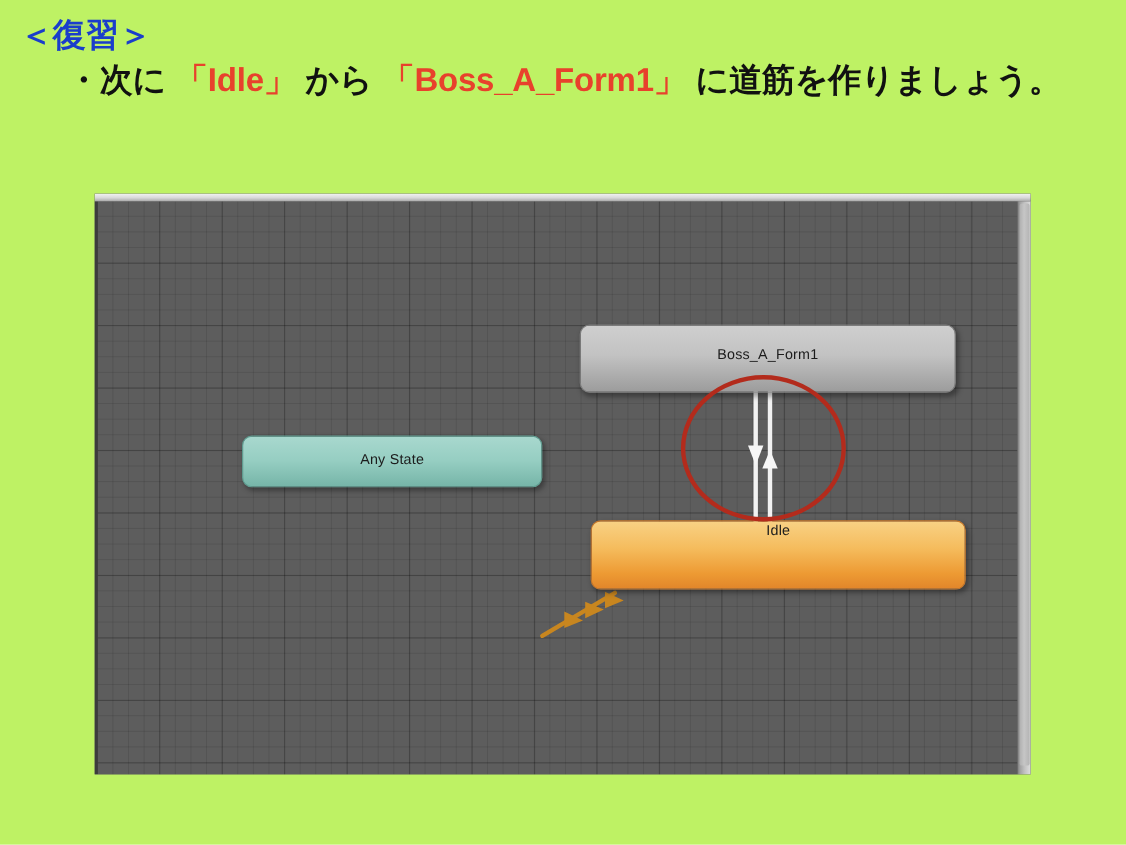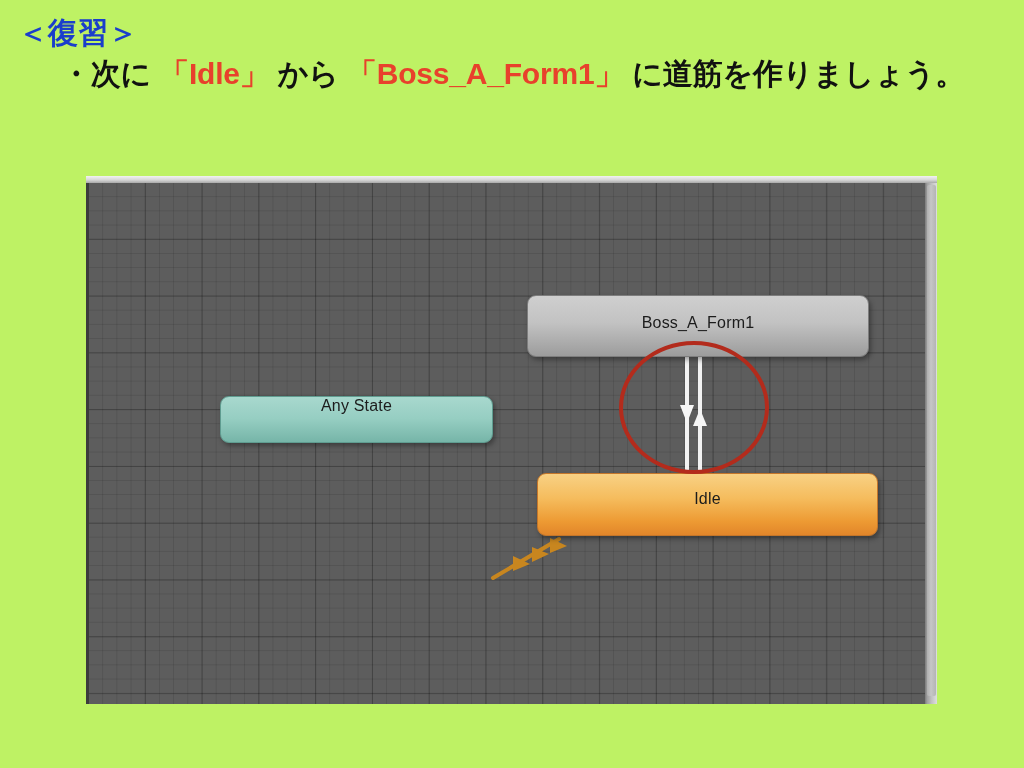--- a/index.html
+++ b/index.html
@@ -140,21 +140,21 @@
     position: absolute;
     border-radius: 9px;
     z-index: 4;
     box-shadow: 2px 3px 5px rgba(0,0,0,0.34);
     display: flex;
     align-items: flex-start;
     justify-content: center;
   }
 
   .state-label {
-    font-size: 16px;
+    font-size: 13px;
     color: #1c1c1c;
     font-family: "Liberation Sans", sans-serif;
     letter-spacing: 0.2px;
     white-space: nowrap;
     text-align: right;
   }
 
   
   #node-boss-a-form1 {
     left: 438px;
@@ -168,33 +168,33 @@
 
   
   #node-any-state {
     left: 131px;
     top: 213px;
     width: 273px;
     height: 47px;
     background: linear-gradient(to bottom, #a8d8ce 0%, #96cec2 48%, #76b5a8 100%);
     border: 1px solid #5f9c90;
   }
-  #node-any-state .state-label { }
+  #node-any-state .state-label { padding-top: 13px; }
 
   
   #node-idle {
     left: 448px;
     top: 290px;
     width: 341px;
     height: 63px;
     background: linear-gradient(to bottom, #f7cd79 0%, #f4b košt 0%, #f5bd5f 38%, #e98a27 100%);
     background: linear-gradient(to bottom, #f8d184 0%, #f5bc5d 40%, #ed9a33 78%, #e2862a 100%);
     border: 1px solid #c4762a;
   }
-  #node-idle .state-label { padding-top: 16px; }
+  #node-idle .state-label { padding-top: 0; }
 
   
   #node-entry {
     left: 131px;
     top: 383px;
     width: 273px;
     height: 47px;
     background: linear-gradient(to bottom, #8ada62 0%, #74cf4e 45%, #55b92f 100%);
     border: 1px solid #3f9620;
   }

